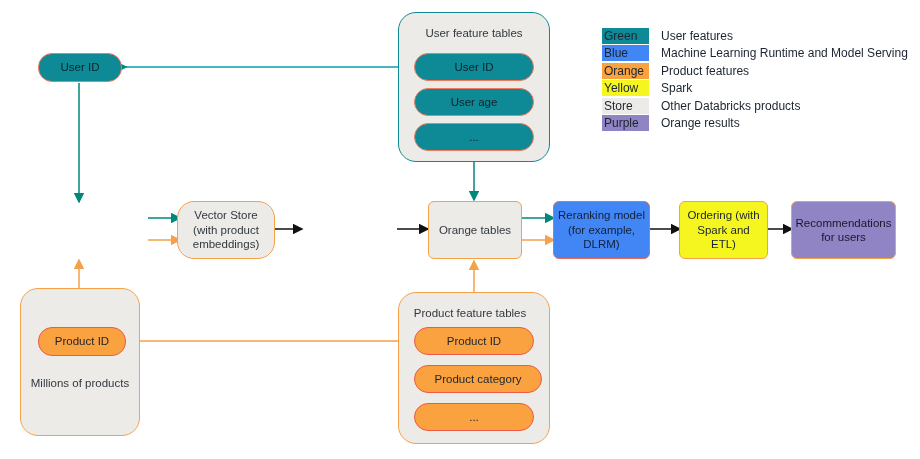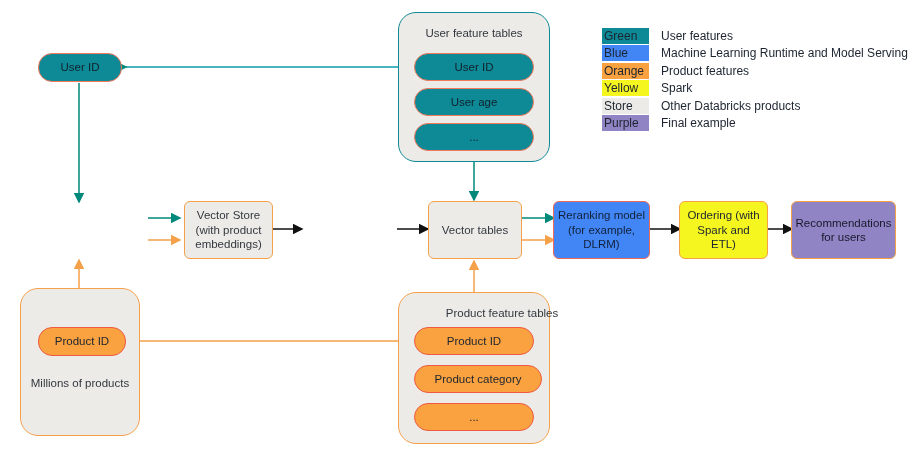--- a/index.html
+++ b/index.html
@@ -112,21 +112,21 @@
     <line x1="768" y1="229" x2="792" y2="229" stroke="#111111" stroke-width="1.5" marker-end="url(#ahBlack)"></line>
   </svg>
 
   <div class="group teal-edge" style="left:398px;top:12px;width:152px;height:150px;"></div>
   <div class="group-title" style="left:398px;top:27px;width:152px;">User feature tables</div>
 
   <div class="group orange-edge" style="left:20px;top:288px;width:120px;height:148px;"></div>
   <div class="free-label" style="left:20px;top:377px;width:120px;">Millions of products</div>
 
   <div class="group orange-edge" style="left:398px;top:292px;width:152px;height:152px;"></div>
-  <div class="group-title" style="left:412px;top:307px;width:180px;">Product feature tables</div>
+  <div class="group-title" style="left:380px;top:307px;width:180px;">Product feature tables</div>
 
   <div class="node teal r2" style="left:414px;top:53px;width:120px;height:28px;">
     <span>User ID</span>
   </div>
   <div class="node teal r2" style="left:414px;top:88px;width:120px;height:28px;">
     <span>User age</span>
   </div>
   <div class="node teal r2" style="left:414px;top:123px;width:120px;height:28px;">
     <span>...</span>
   </div>
@@ -143,27 +143,27 @@
 
   <div class="node teal r2" style="left:38px;top:53px;width:84px;height:29px;">
     <span>User ID</span>
   </div>
 
   <div class="node orange r2" style="left:38px;top:327px;width:88px;height:29px;">
     <span>Product ID</span>
   </div>
 
 
-  <div class="node gray r6" style="left:184px;top:201px;width:89px;height:58px;">
+  <div class="node gray r6" style="left:177px;top:201px;width:98px;height:58px;border-radius:17px;">
     <span>Vector Store (with product embeddings)</span>
   </div>
 
 
   <div class="node gray r6" style="left:428px;top:201px;width:94px;height:58px;">
-    <span>Vector tables</span>
+    <span>Orange tables</span>
   </div>
 
   <div class="node blue-r r6" style="left:553px;top:201px;width:97px;height:58px;">
     <span>Reranking model (for example, DLRM)</span>
   </div>
 
   <div class="node yellow r6" style="left:679px;top:201px;width:89px;height:58px;">
     <span>Ordering (with Spark and ETL)</span>
   </div>
 
@@ -187,17 +187,17 @@
     <div class="legend-row">
       <span class="swatch sw-yellow">Yellow</span>
       <span class="legend-desc">Spark</span>
     </div>
     <div class="legend-row">
       <span class="swatch sw-gray">Store</span>
       <span class="legend-desc">Other Databricks products</span>
     </div>
     <div class="legend-row">
       <span class="swatch sw-purple">Purple</span>
-      <span class="legend-desc">Final example</span>
+      <span class="legend-desc">Orange results</span>
     </div>
   </div>
 
 </div>
 
 </body></html>

